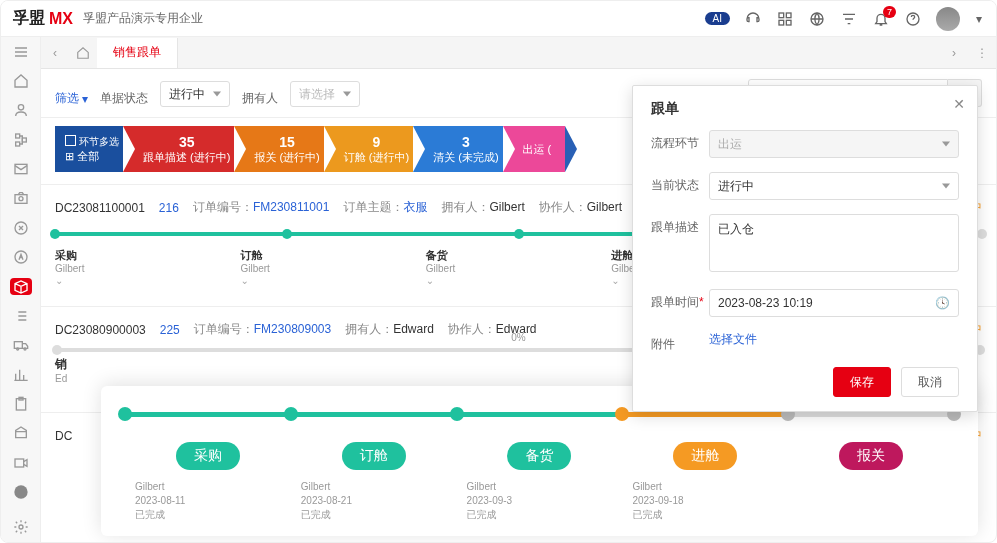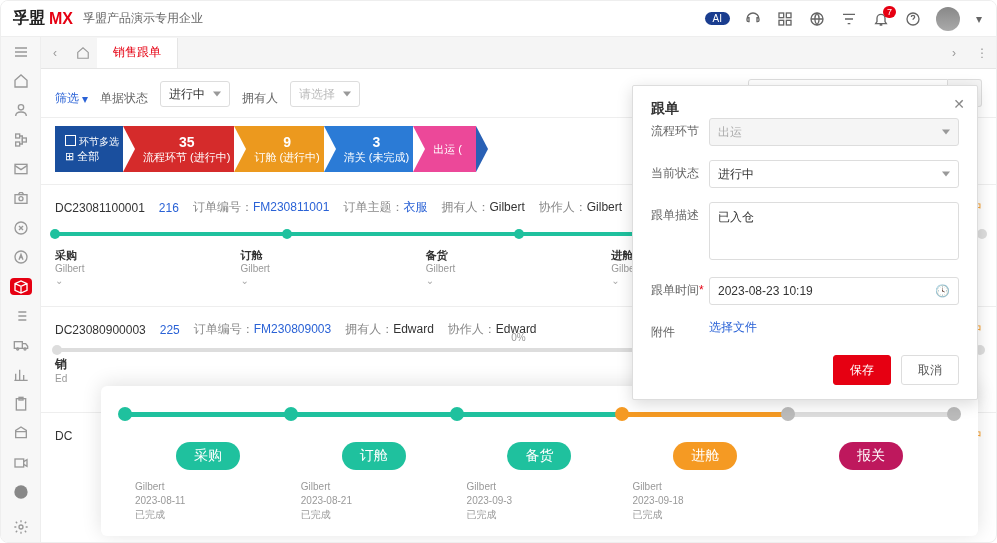--- a/index.html
+++ b/index.html
@@ -82,21 +82,21 @@
     
     
     .pct-row { padding: 4px 14px; display: flex; align-items: center; gap: 12px; }
     .pct-bar { flex: 1; height: 4px; background: #ddd; border-radius: 3px; position: relative; }
     .pct-bar::before, .pct-bar::after { content:""; width:10px; height:10px; background:#ddd; border-radius:50%; position:absolute; top:-3px; }
     .pct-bar::before { left:-3px; } .pct-bar::after { right:-3px; }
     .pct-label { position: absolute; left: 50%; top: -16px; transform: translateX(-50%); color: #999; font-size: 10px; }
     
     
     .modal { position: absolute; top: 48px; right: 18px; width: 346px; background: #fff; border: 1px solid #ddd; box-shadow: 0 4px 16px rgba(0,0,0,0.15); padding: 14px 18px; border-radius: 2px; z-index: 50; }
-    .modal-title { font-size: 14px; font-weight: 600; }
+    .modal-title { font-size: 14px; font-weight: 600; margin-bottom: 12px; }
     .close-x { position: absolute; right: 12px; top: 10px; cursor: pointer; color: #888; font-size: 14px; }
     .form-row { display: flex; align-items: flex-start; margin-bottom: 14px; }
     .form-label { width: 58px; color: #666; font-size: 12px; padding-top: 5px; }
     .form-label .req { color: #e60012; }
     .form-field { flex: 1; }
     .sel { height: 28px; border: 1px solid #ddd; border-radius: 3px; width: 100%; padding: 0 22px 0 8px; display: flex; align-items: center; position: relative; color: #999; cursor: pointer; }
     .sel .val { color: #333; }
     .sel::after { content:""; position:absolute; right:8px; top:50%; width:0; height:0; border-left:4px solid transparent; border-right:4px solid transparent; border-top:5px solid #999; transform:translateY(-50%); }
     .sel.dis { background: #f5f5f5; color: #aaa; }
     .ta { width: 100%; height: 58px; border: 1px solid #ddd; border-radius: 3px; padding: 6px 8px; resize: none; font-size: 12px; font-family: inherit; color: #333; }
@@ -320,21 +320,25 @@
       </div>
     </div>
 
     <div class="pipeline">
       <div class="chev first">
         <span style="font-size:10px;"><span class="chk"></span><span>环节多选</span></span>
         <span style="font-size:11px;">⊞ <span>全部</span></span>
       </div>
       <div class="chev red">
           <span class="n">35</span>
-          <span>流程环节 (进行中)</span>
+          <span>跟单描述 (进行中)</span>
+        </div>
+      <div class="chev orange1">
+          <span class="n">15</span>
+          <span>报关 (进行中)</span>
         </div>
       <div class="chev orange2">
           <span class="n">9</span>
           <span>订舱 (进行中)</span>
         </div>
       <div class="chev blue">
           <span class="n">3</span>
           <span>清关 (未完成)</span>
         </div>
       <div class="chev blue2">

